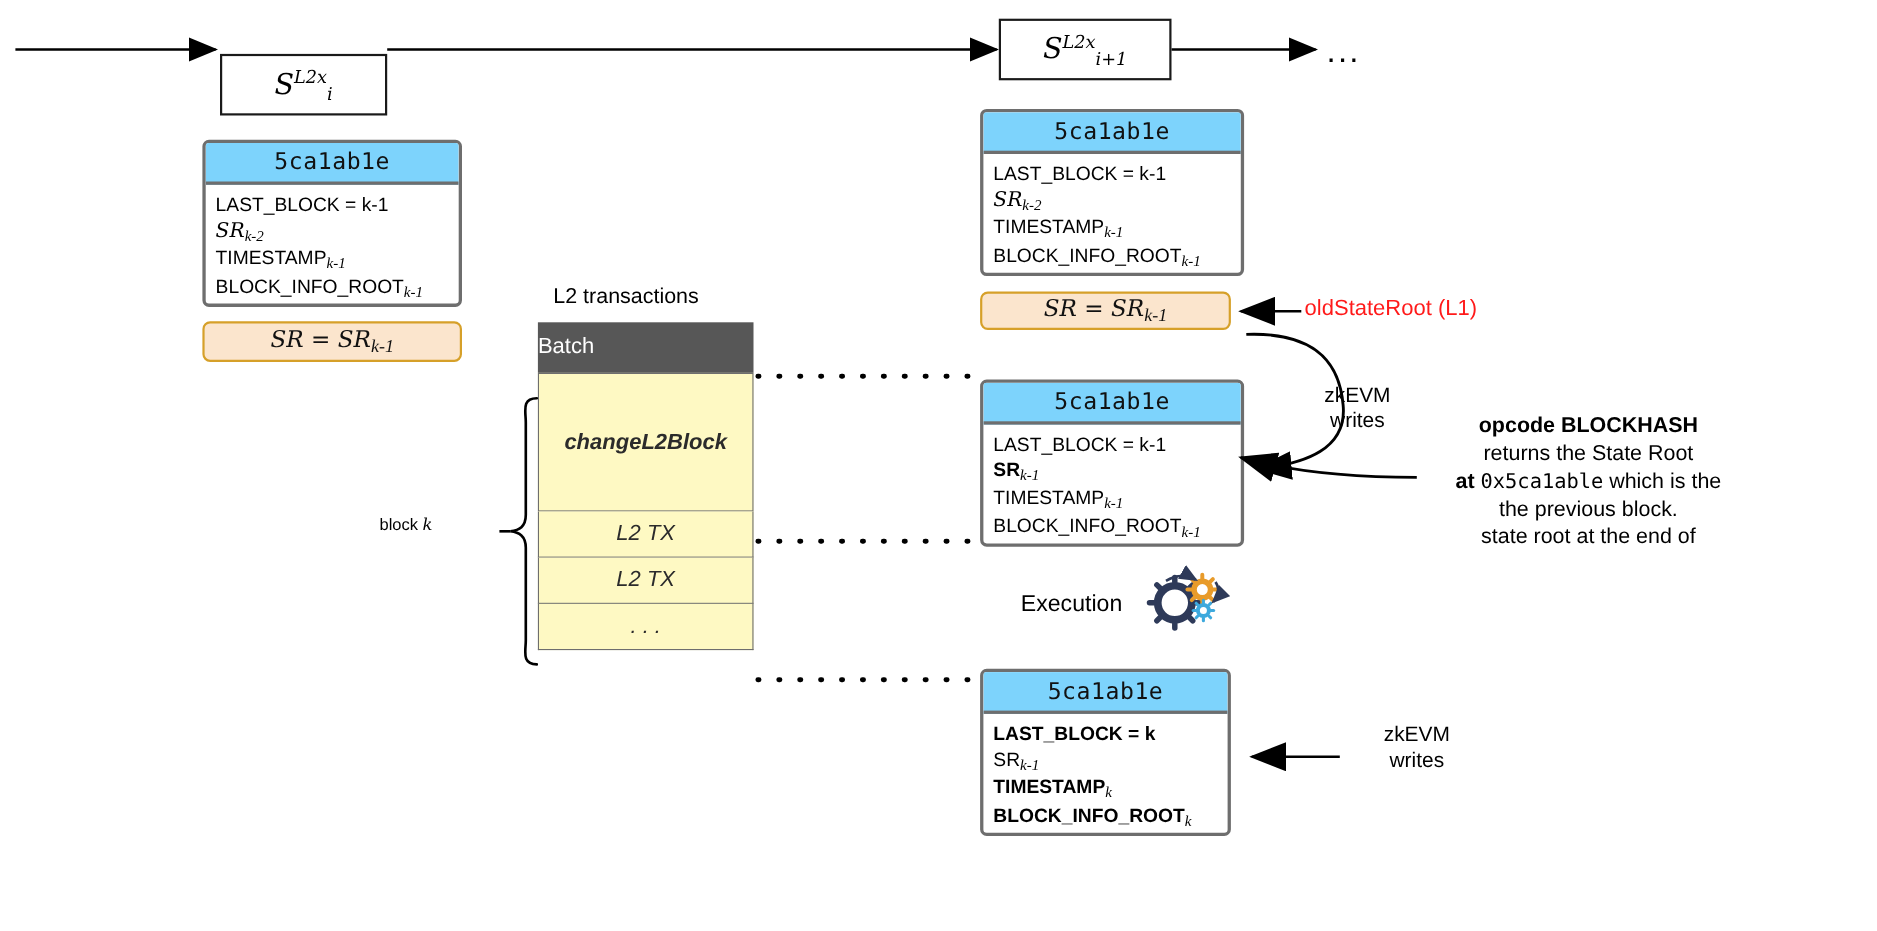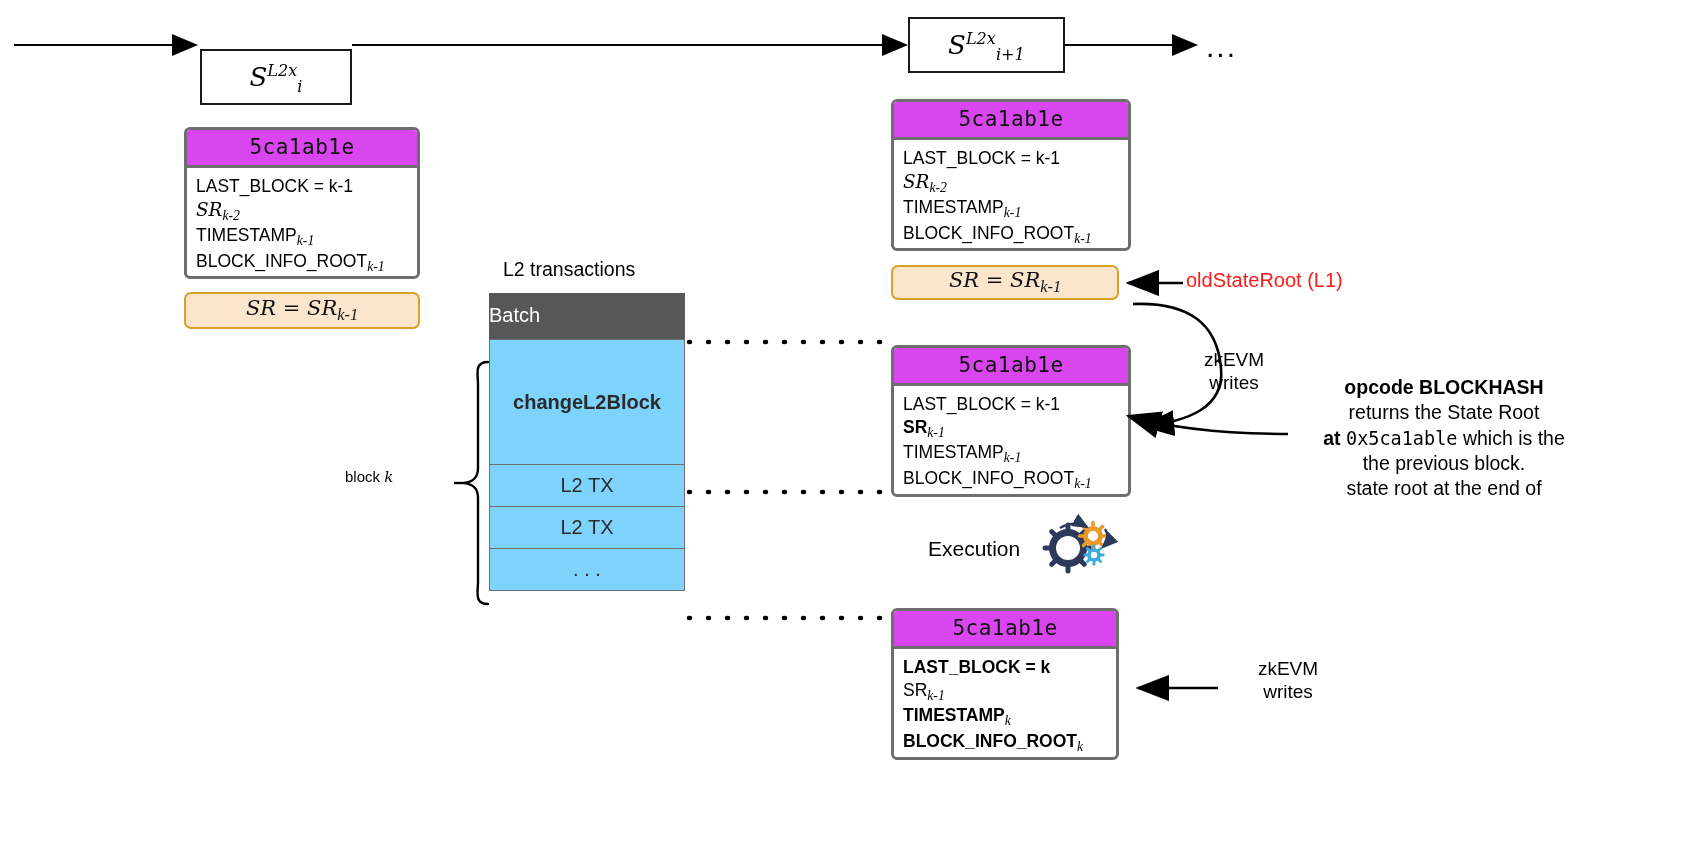--- a/index.html
+++ b/index.html
@@ -30,21 +30,21 @@
 
   
   .sbox{
     box-sizing:border-box;
     border:3px solid #6e6e6e;
     border-radius:6px;
     background:#fff;
     overflow:hidden;
   }
   .sbox-hd{
-    background:#d946ef;
+    background:#7dd3fc;
     border-bottom:3px solid #6e6e6e;
     text-align:center;
     font-family:"DejaVu Sans Mono","Liberation Mono",monospace;
     font-size:21px;
     padding:5px 0 6px 0;
     letter-spacing:0.5px;
     color:#111;
   }
   .sbox-bd{
     padding:7px 9px 8px 9px;
@@ -71,26 +71,26 @@
   
   .batch-title{font-size:19.5px;}
   .batch{box-sizing:border-box;}
   .batch-hd{
     background:#575757;color:#fff;
     text-align:left;font-size:20px;
     padding:11px 0 12px 0;
     box-sizing:border-box;
   }
   .cell{
-    background:#7dd3fc;
+    background:#fef9c3;
     border:1.6px solid #6e6e6e;
     border-top:none;
     box-sizing:border-box;
     display:flex;align-items:center;justify-content:center;
-    font-size:20px;color:#2b2b2b;
+    font-size:20px;color:#2b2b2b;font-style:italic;
   }
   .cell.first{border-top:1.6px solid #6e6e6e;}
   .cell.bold{font-weight:bold;color:#2b2b2b;}
 
   
   .blocklbl{font-size:15px;}
   .redtxt{color:#ff1a1a;font-size:20px;white-space:nowrap;}
   .zk{font-size:19px;text-align:center;line-height:1.22;}
   .exec{font-size:21px;}
   .para{

